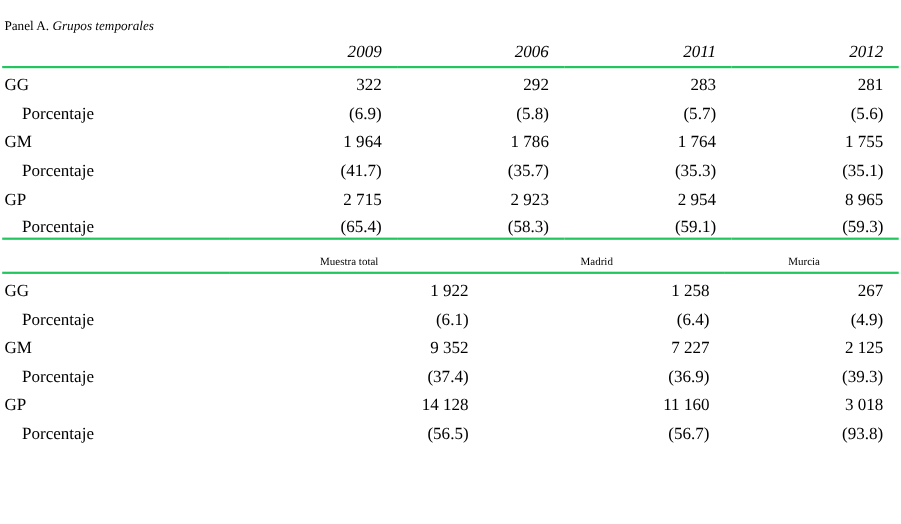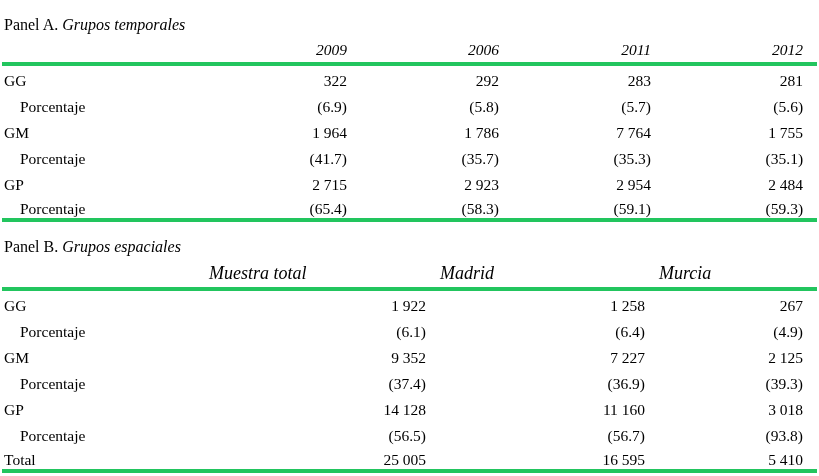--- a/index.html
+++ b/index.html
@@ -30,60 +30,59 @@
   td, th {
     padding: 0;
     margin: 0;
     vertical-align: bottom;
     font-weight: normal;
   }
   
   tr { height: 26px; }
 
   .panel-title {
-    font-size: 16px;
+    font-size: 12px;
     text-align: left;
     padding-left: 2px;
     padding-bottom: 3px;
     padding-top: 16px;
   }
   .panel-title .ital {
     font-style: italic;
   }
   .hdr {
     text-align: right;
     font-style: italic;
     font-size: 15.5px;
     padding-right: 14px;
     padding-bottom: 3px;
   }
   .hdr-b {
-    text-align: left;
-    font-style: italic;
-    font-size: 18px;
+    text-align: center;
+    font-size: 10px;
     padding-right: 14px;
     padding-bottom: 3px;
   }
   .rowlabel {
     text-align: left;
     padding-left: 2px;
     font-size: 15.5px;
     margin-top: 36px;
   }
   .rowlabel.indent {
     padding-left: 18px;
   }
   .num {
     text-align: right;
     padding-right: 14px;
     font-size: 15.5px;
     margin-top: 36px;
   }
   .rule-thin-bottom td {
-    border-bottom: 4px solid #22c55e;
+    border-bottom: 2px solid #22c55e;
   }
   .pad-after-rule td { padding-top: 3px; }
 </style>
 </head>
 <body>
 
 <div class="page">
   <table class="tbl">
     <colgroup>
       <col style="width:207px">
@@ -117,59 +116,56 @@
         <td class="rowlabel indent">Porcentaje</td>
         <td class="num">(6.9)</td>
         <td class="num">(5.8)</td>
         <td class="num">(5.7)</td>
         <td class="num">(5.6)</td>
       </tr>
       <tr>
         <td class="rowlabel">GM</td>
         <td class="num">1 964</td>
         <td class="num">1 786</td>
-        <td class="num">7 764</td>
+        <td class="num">1 764</td>
         <td class="num">1 755</td>
       </tr>
       <tr>
         <td class="rowlabel indent">Porcentaje</td>
         <td class="num">(41.7)</td>
         <td class="num">(35.7)</td>
         <td class="num">(35.3)</td>
         <td class="num">(35.1)</td>
       </tr>
       <tr>
         <td class="rowlabel">GP</td>
         <td class="num">2 715</td>
         <td class="num">2 923</td>
         <td class="num">2 954</td>
-        <td class="num">2 484</td>
+        <td class="num">8 965</td>
       </tr>
       <tr class="rule-thin-bottom">
         <td class="rowlabel indent">Porcentaje</td>
         <td class="num">(65.4)</td>
         <td class="num">(58.3)</td>
         <td class="num">(59.1)</td>
         <td class="num">(59.3)</td>
       </tr>
     </tbody>
   </table>
 
   <table class="tbl">
     <colgroup>
       <col style="width:207px">
       <col style="width:231px">
       <col style="width:219px">
       <col style="width:158px">
     </colgroup>
     <tbody>
 
-      <tr style="height:27px;">
-        <td colspan="4" class="panel-title"><span>Panel B.</span> <span class="ital">Grupos espaciales</span></td>
-      </tr>
 
       <tr class="rule-thin-bottom" style="height:30px;">
         <td class="rowlabel"></td>
         <td class="hdr-b">Muestra total</td>
         <td class="hdr-b">Madrid</td>
         <td class="hdr-b">Murcia</td>
       </tr>
       <tr class="pad-after-rule">
         <td class="rowlabel">GG</td>
         <td class="num">1 922</td>
@@ -199,21 +195,15 @@
         <td class="num">14 128</td>
         <td class="num">11 160</td>
         <td class="num">3 018</td>
       </tr>
       <tr>
         <td class="rowlabel indent">Porcentaje</td>
         <td class="num">(56.5)</td>
         <td class="num">(56.7)</td>
         <td class="num">(93.8)</td>
       </tr>
-      <tr class="rule-thin-bottom">
-        <td class="rowlabel">Total</td>
-        <td class="num">25 005</td>
-        <td class="num">16 595</td>
-        <td class="num">5 410</td>
-      </tr>
     </tbody>
   </table>
 </div>
 
 </body></html>

